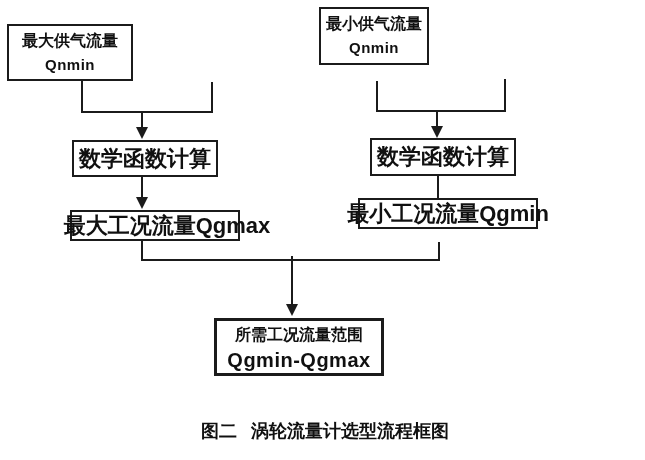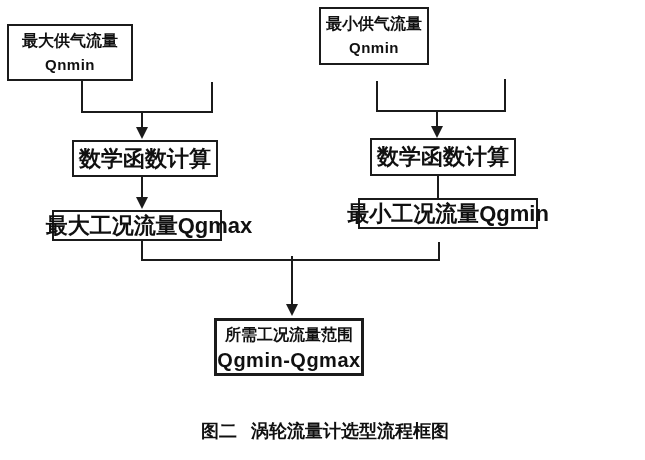--- a/index.html
+++ b/index.html
@@ -113,29 +113,29 @@
 
 
   <div class="node single" style="left:72px; top:140px; width:146px; height:37px;">
     <span class="ln">数学函数计算</span>
   </div>
 
   <div class="node single" style="left:370px; top:138px; width:146px; height:38px;">
     <span class="ln">数学函数计算</span>
   </div>
 
-  <div class="node single" style="left:52px; top:210px; width:170px; height:31px;padding-left:24px;">
+  <div class="node single" style="left:70px; top:210px; width:170px; height:31px;padding-left:24px;">
     <span class="ln">最大工况流量Qgmax</span>
   </div>
 
   <div class="node single" style="left:358px; top:198px; width:180px; height:31px;">
     <span class="ln">最小工况流量Qgmin</span>
   </div>
 
-  <div class="node result" style="left:214px; top:318px; width:150px; height:58px;">
+  <div class="node result" style="left:214px; top:318px; width:170px; height:58px;">
     <span class="ln first">所需工况流量范围</span>
     <span class="ln latin">Qgmin-Qgmax</span>
   </div>
 
   <div class="caption">
     <span>图二</span><span class="cap-gap"></span><span>涡轮流量计选型流程框图</span>
   </div>
 
 </div>
 

